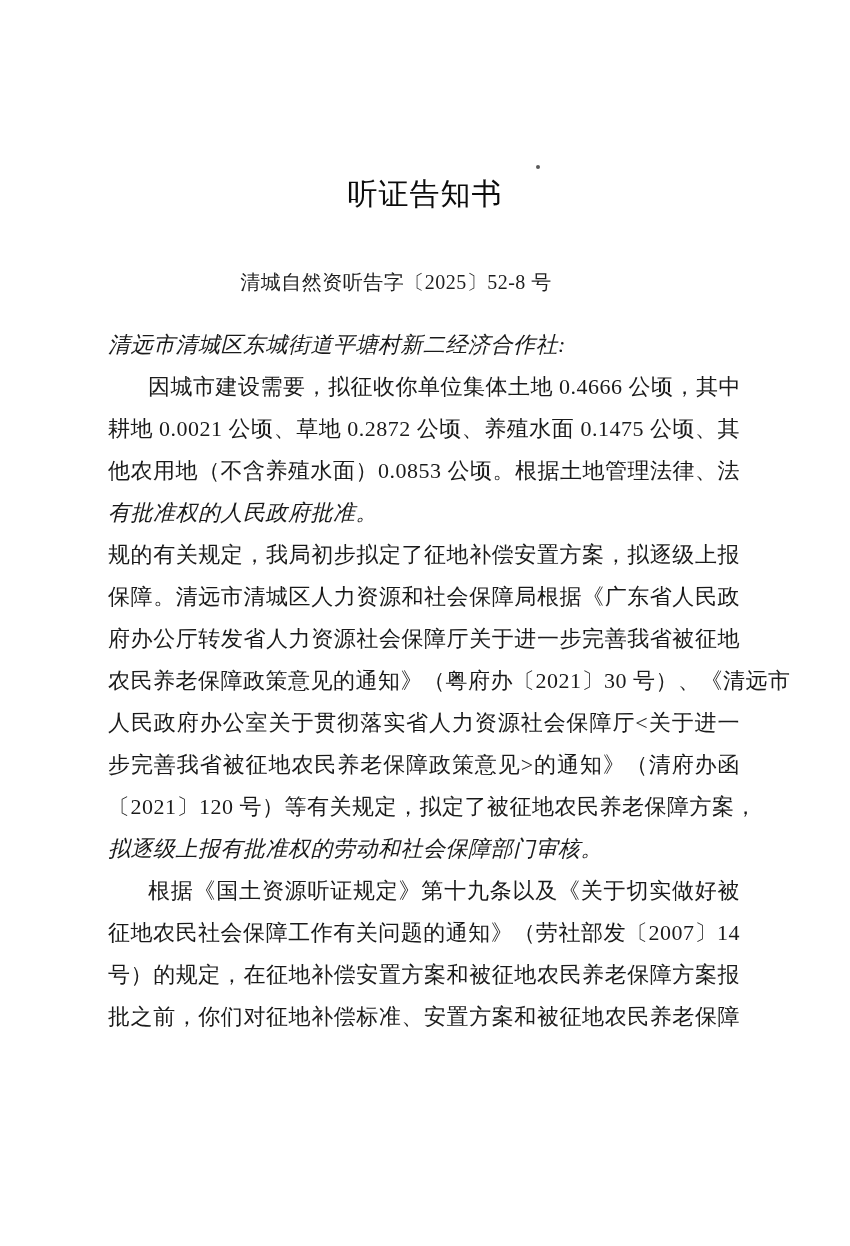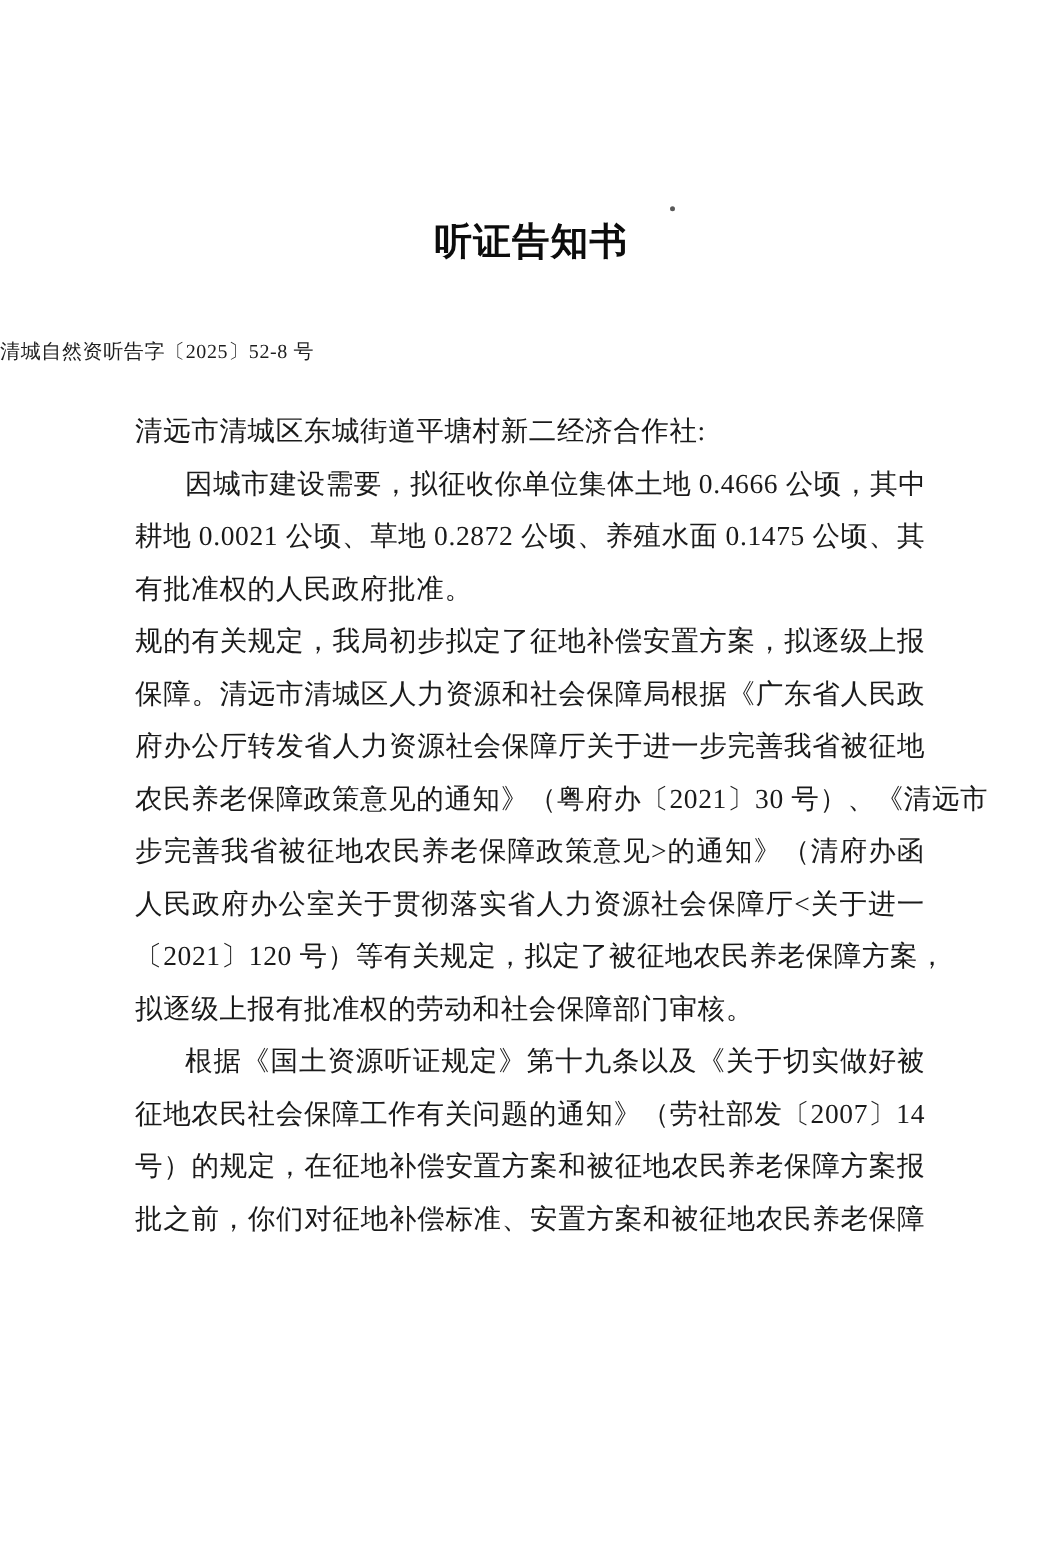--- a/index.html
+++ b/index.html
@@ -15,41 +15,41 @@
     overflow: hidden;
     font-family: "Liberation Serif", "DejaVu Serif", serif;
     color: #1c1c1c;
     box-sizing: border-box;
     padding-top: 176px;
   }
   .doc-title {
     margin: 0;
     text-align: center;
     font-family: "Liberation Sans", "DejaVu Sans", sans-serif;
-    font-weight: 700;
+    font-weight: 400;
     font-size: 30px;
     line-height: 36px;
     letter-spacing: 1px;
     color: #0c0c0c;
   }
   .scan-speck {
     position: absolute;
     left: 536px;
     top: 165px;
     width: 4px;
     height: 4px;
     background: #3c3c3c;
     border-radius: 2px;
     opacity: 0.85;
   }
   .doc-number {
     margin-top: 54px;
-    font-size: 16px;
+    font-size: 20px;
     line-height: 32px;
-    text-align: left;
+    text-align: center;
     padding-right: 58px;
     letter-spacing: 0.5px;
     color: #1d1d1d;
   }
   .doc-body {
     margin-top: 26px;
     padding-left: 108px;
     width: 632px;
     font-size: 22px;
     color: #1a1a1a;
@@ -64,48 +64,50 @@
     text-align: justify;
     text-align-last: justify;
     letter-spacing: 0.5px;
   }
   .line.indent {
     text-indent: 40px;
   }
   .line.left-last {
     text-align: left;
     text-align-last: left;
+    font-style: italic;
   }
 </style>
 </head>
 <body>
 
 <div class="page">
   <div class="scan-speck"></div>
 
   <h1 class="doc-title">听证告知书</h1>
 
   <div class="doc-number">清城自然资听告字〔2025〕52-8 号</div>
 
   <div class="doc-body">
       <div class="paragraph">
         <div class="line left-last">清远市清城区东城街道平塘村新二经济合作社:</div>
       </div>
       <div class="paragraph">
         <div class="line indent">因城市建设需要，拟征收你单位集体土地 0.4666 公顷，其中</div>
         <div class="line">耕地 0.0021 公顷、草地 0.2872 公顷、养殖水面 0.1475 公顷、其</div>
+        <div class="line">他农用地（不含养殖水面）0.0853 公顷。根据土地管理法律、法</div>
         <div class="line left-last">有批准权的人民政府批准。</div>
         <div class="line">规的有关规定，我局初步拟定了征地补偿安置方案，拟逐级上报</div>
       </div>
       <div class="paragraph">
         <div class="line">保障。清远市清城区人力资源和社会保障局根据《广东省人民政</div>
         <div class="line">府办公厅转发省人力资源社会保障厅关于进一步完善我省被征地</div>
         <div class="line">农民养老保障政策意见的通知》（粤府办〔2021〕30 号）、《清远市</div>
+        <div class="line">人民政府办公室关于贯彻落实省人力资源社会保障厅&lt;关于进一</div>
         <div class="line">步完善我省被征地农民养老保障政策意见&gt;的通知》（清府办函</div>
-        <div class="line">人民政府办公室关于贯彻落实省人力资源社会保障厅&lt;关于进一</div>
         <div class="line">〔2021〕120 号）等有关规定，拟定了被征地农民养老保障方案，</div>
         <div class="line left-last">拟逐级上报有批准权的劳动和社会保障部门审核。</div>
       </div>
       <div class="paragraph">
         <div class="line indent">根据《国土资源听证规定》第十九条以及《关于切实做好被</div>
         <div class="line">征地农民社会保障工作有关问题的通知》（劳社部发〔2007〕14</div>
         <div class="line">号）的规定，在征地补偿安置方案和被征地农民养老保障方案报</div>
         <div class="line">批之前，你们对征地补偿标准、安置方案和被征地农民养老保障</div>
       </div>
     </div>

